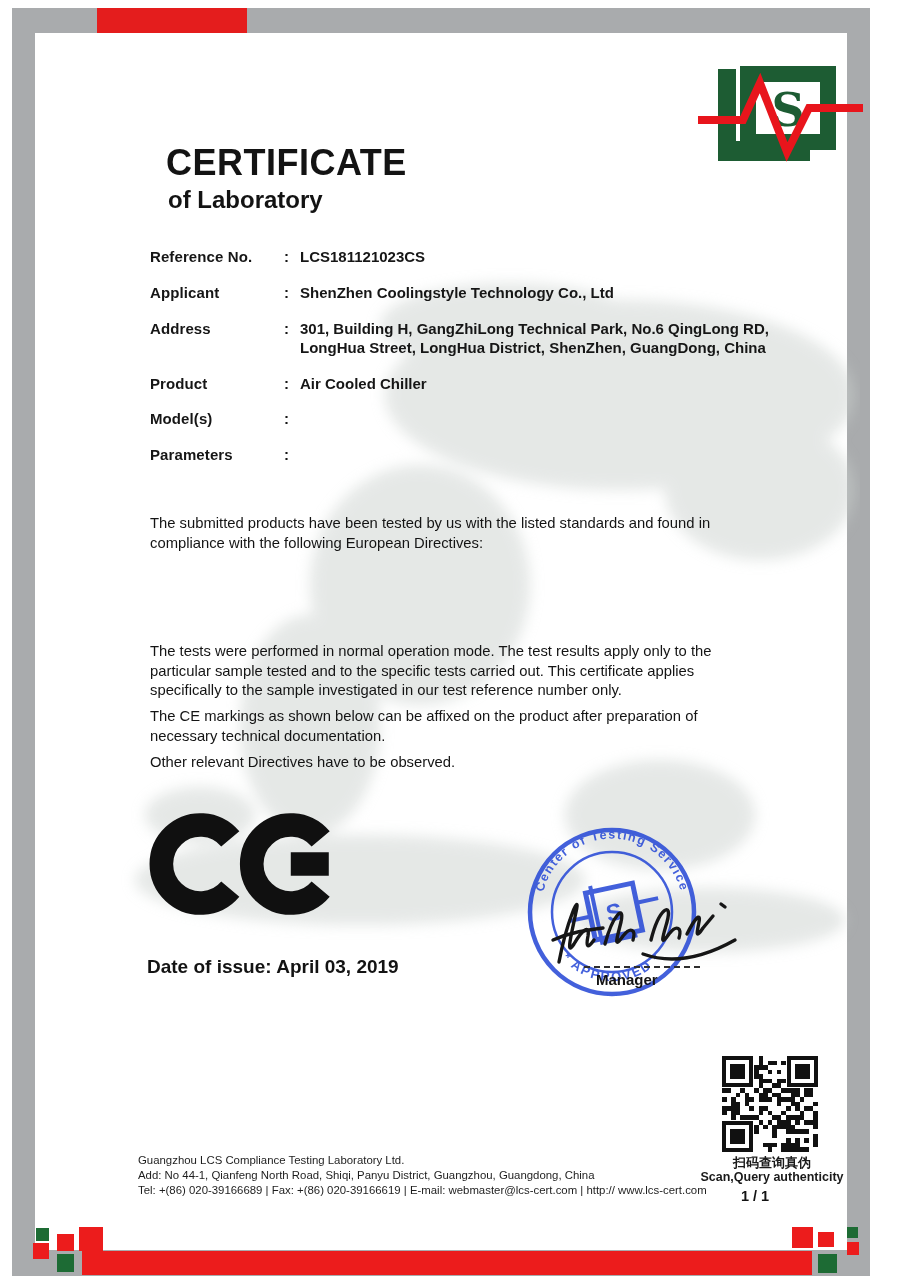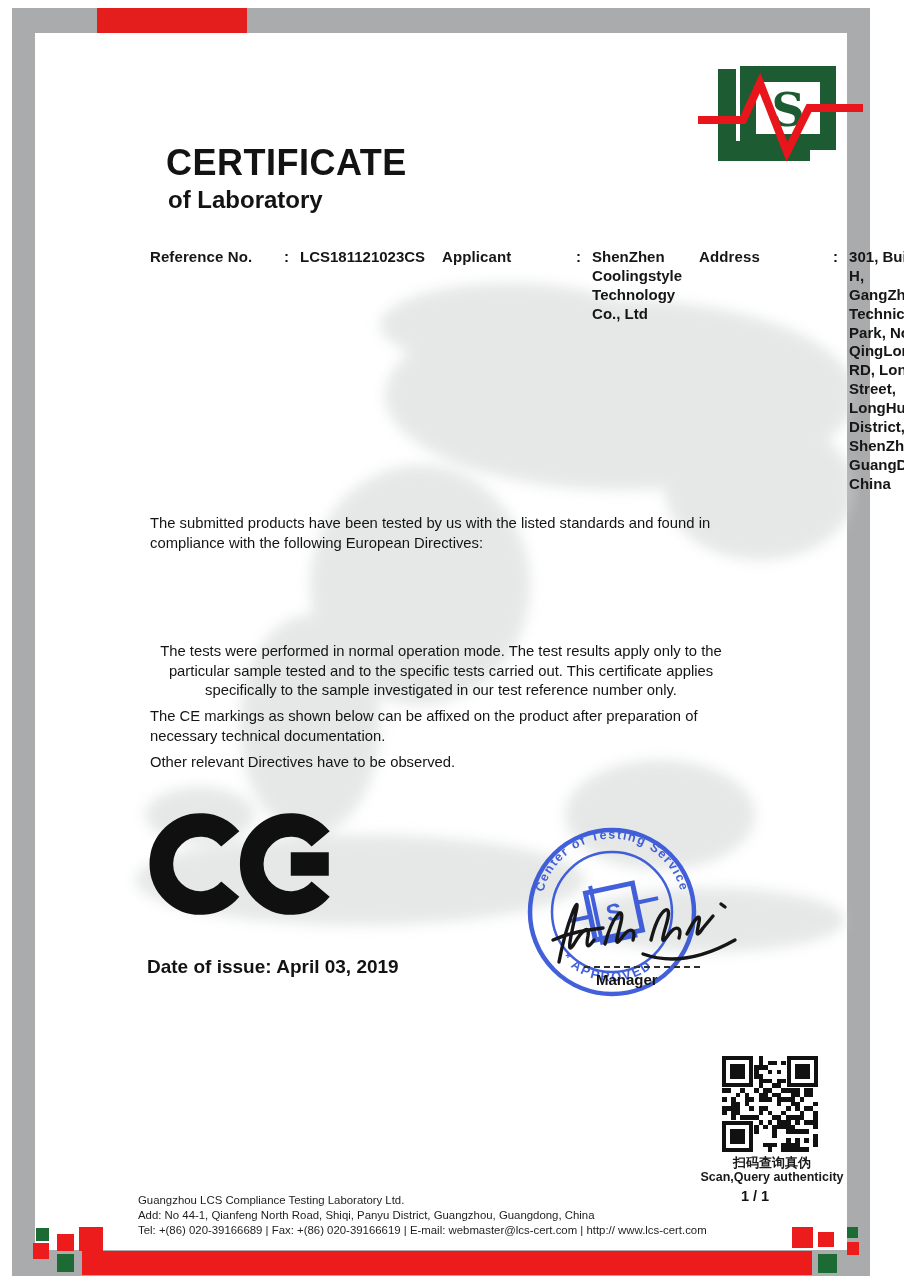--- a/index.html
+++ b/index.html
@@ -22,21 +22,21 @@
   .layer { position:absolute; z-index:2; }
 
   
   .lcs-logo { left:698px; top:64px; }
 
   
   .title-main { left:166px; top:142px; font-size:36px; font-weight:bold; color:#131313; letter-spacing:.5px; }
   .title-sub  { left:168px; top:186px; font-size:24px; font-weight:bold; color:#131313; }
 
   
-  .fields { left:150px; top:248px; width:648px; display:flex; flex-direction:row; gap:17px; }
+  .fields { left:150px; top:248px; width:648px; display:flex; flex-direction:column; gap:17px; }
   .frow { display:grid; grid-template-columns:134px 16px 1fr; font-size:15px; font-weight:bold; color:#161616; line-height:1.26; }
   .frow .lbl { letter-spacing:.1px; }
 
   
   .para { width:582px; font-size:14.8px; color:#141414; line-height:1.33; }
   .bold { font-weight:bold; }
 
   
   .ce { left:147px; top:806px; }
 
@@ -51,21 +51,21 @@
   
   .qr { left:722px; top:1056px; width:96px; height:96px; background:#fff; }
   .qr-finder { position:absolute; width:31px; height:31px; border:4.5px solid #111; }
   .qr-finder::after { content:""; position:absolute; inset:4px; background:#111; }
   .qr-f-tl { left:0; top:0; } .qr-f-tr { right:0; top:0; } .qr-f-bl { left:0; bottom:0; }
   .qr-caption-zh { left:692px; top:1154px; width:160px; text-align:center; font-size:13px; font-weight:bold; color:#1a1a1a; }
   .qr-caption-en { left:684px; top:1170px; width:176px; text-align:center; font-size:12.5px; font-weight:bold; color:#1a1a1a; }
   .page-num { left:700px; top:1188px; width:110px; text-align:center; font-size:14.5px; font-weight:bold; color:#131313; }
 
   
-  .footer { left:138px; top:1154px; font-size:11.4px; color:#1d1d1d; line-height:1.2;margin-top:40px; }
+  .footer { left:138px; top:1154px; font-size:11.4px; color:#1d1d1d; line-height:1.2; }
   .footer div { margin-bottom:1.5px; }
 </style>
 </head>
 <body>
 
 <div class="canvas">
 
   <div class="bar bar-top"></div>
   <div class="bar bar-left"></div>
   <div class="bar bar-right"></div>
@@ -140,21 +140,21 @@
       <span class="lbl">Model(s)</span>
         <span>:</span>
     </div>
     <div class="frow">
       <span class="lbl">Parameters</span>
         <span>:</span>
     </div>
   </div>
 
   <div class="layer para" style="left:150px; top:514px;">The submitted products have been tested by us with the listed standards and found in compliance with the following European Directives:</div>
-  <div class="layer para" style="left:150px; top:642px;text-align:center;">The tests were performed in normal operation mode. The test results apply only to the particular sample tested and to the specific tests carried out. This certificate applies specifically to the sample investigated in our test reference number only.</div>
+  <div class="layer para" style="left:150px; top:642px;">The tests were performed in normal operation mode. The test results apply only to the particular sample tested and to the specific tests carried out. This certificate applies specifically to the sample investigated in our test reference number only.</div>
   <div class="layer para" style="left:150px; top:707px;">The CE markings as shown below can be affixed on the product after preparation of necessary technical documentation.</div>
   <div class="layer para" style="left:150px; top:753px;">Other relevant Directives have to be observed.</div>
 
   <svg class="layer ce" width="190" height="116" viewBox="0 0 185 112">
     <g stroke="#101010" stroke-width="23" fill="none">
       <path d="M81.1 31.6 A38 38 0 1 0 81.1 80.4"></path>
       <path d="M169.1 31.6 A38 38 0 1 0 169.1 80.4"></path>
       <path d="M140 56 H177"></path>
     </g>
   </svg>

